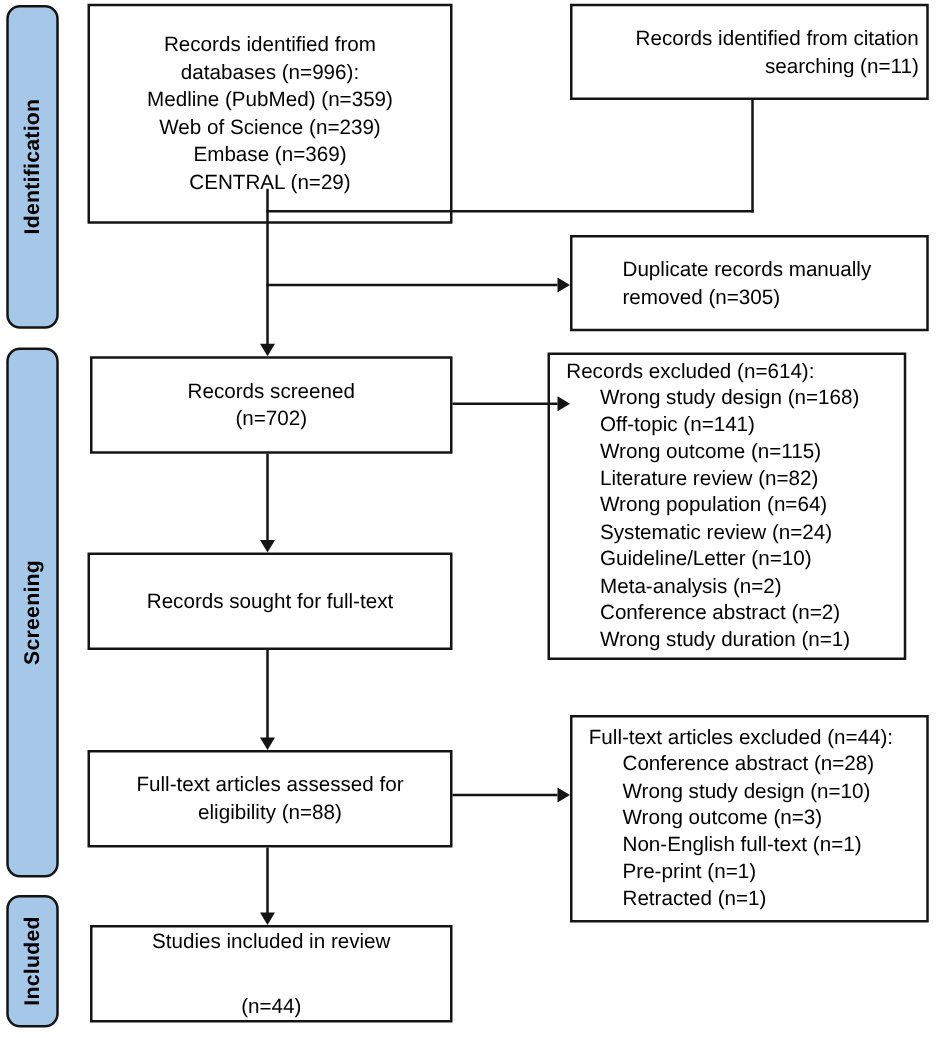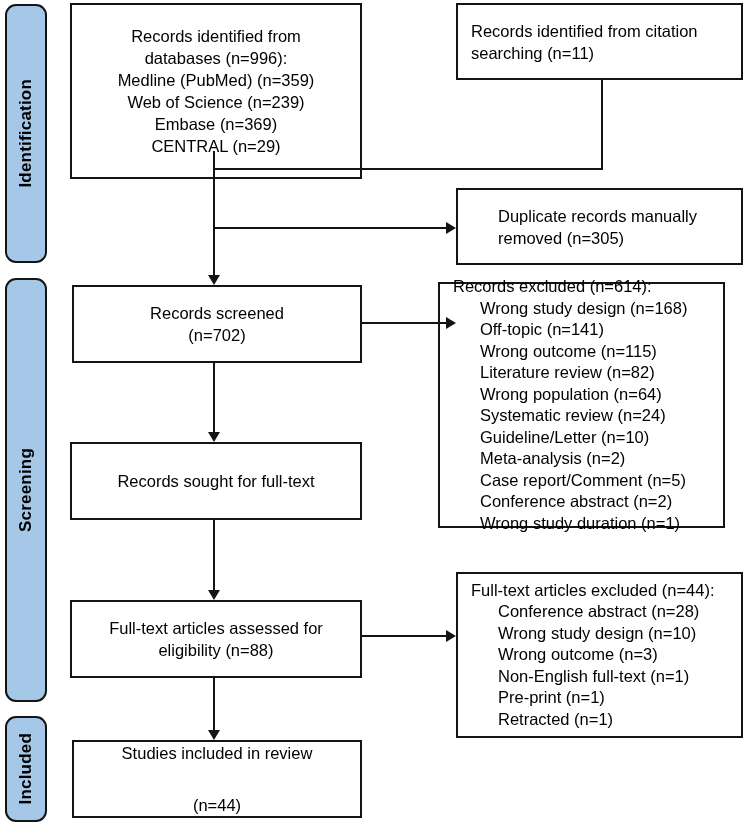--- a/index.html
+++ b/index.html
@@ -48,21 +48,21 @@
     justify-content: center;
     font-size: 16.5px;
     line-height: 22px;
   }
   .box.center { text-align: center; }
   .box.leftpad { padding-left: 13px; padding-right: 6px; }
   .box.list { line-height: 21.5px; }
   .box.list .item { padding-left: 27px; }
 
   #box-databases   { left: 70px;  top: 3px;   width: 292px; height: 176px; }
-  #box-citation    { left: 456px; top: 3px;   width: 287px; height: 77px; }
+  #box-citation    { left: 456px; top: 3px;   width: 287px; height: 77px; align-items: flex-end; }
   #box-duplicates  { left: 456px; top: 188px; width: 287px; height: 77px; padding-left: 40px; }
   #box-screened    { left: 72px;  top: 285px; width: 290px; height: 78px; align-items: center; }
   #box-excluded    { left: 438px; top: 282px; width: 287px; height: 246px; }
   #box-sought      { left: 70px;  top: 442px; width: 292px; height: 78px; }
   #box-assessed    { left: 70px;  top: 600px; width: 292px; height: 78px; }
   #box-ft-excluded { left: 456px; top: 572px; width: 287px; height: 166px; }
   #box-included    { left: 72px;  top: 740px; width: 290px; height: 78px; justify-content: space-between; }
 
   
   .line { position: absolute; background: var(--line-color, #141414); }
@@ -121,21 +121,20 @@
     <div class="title">Records excluded (n=614):</div>
     <div>
         <div class="item">Wrong study design (n=168)</div>
         <div class="item">Off-topic (n=141)</div>
         <div class="item">Wrong outcome (n=115)</div>
         <div class="item">Literature review (n=82)</div>
         <div class="item">Wrong population (n=64)</div>
         <div class="item">Systematic review (n=24)</div>
         <div class="item">Guideline/Letter (n=10)</div>
         <div class="item">Meta-analysis (n=2)</div>
-        <div class="item">Case report/Comment (n=5)</div>
         <div class="item">Conference abstract (n=2)</div>
         <div class="item">Wrong study duration (n=1)</div>
       </div>
   </div>
 
   <div class="box center" id="box-sought">
       <div>Records sought for full-text</div>
     </div>
 
   <div class="box center" id="box-assessed">

